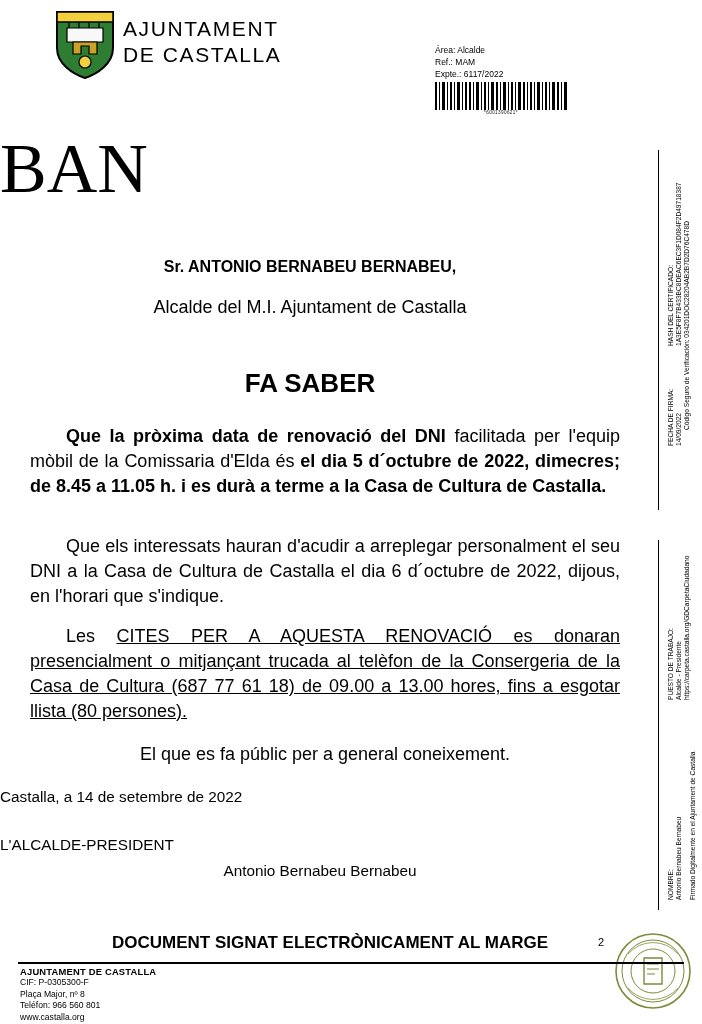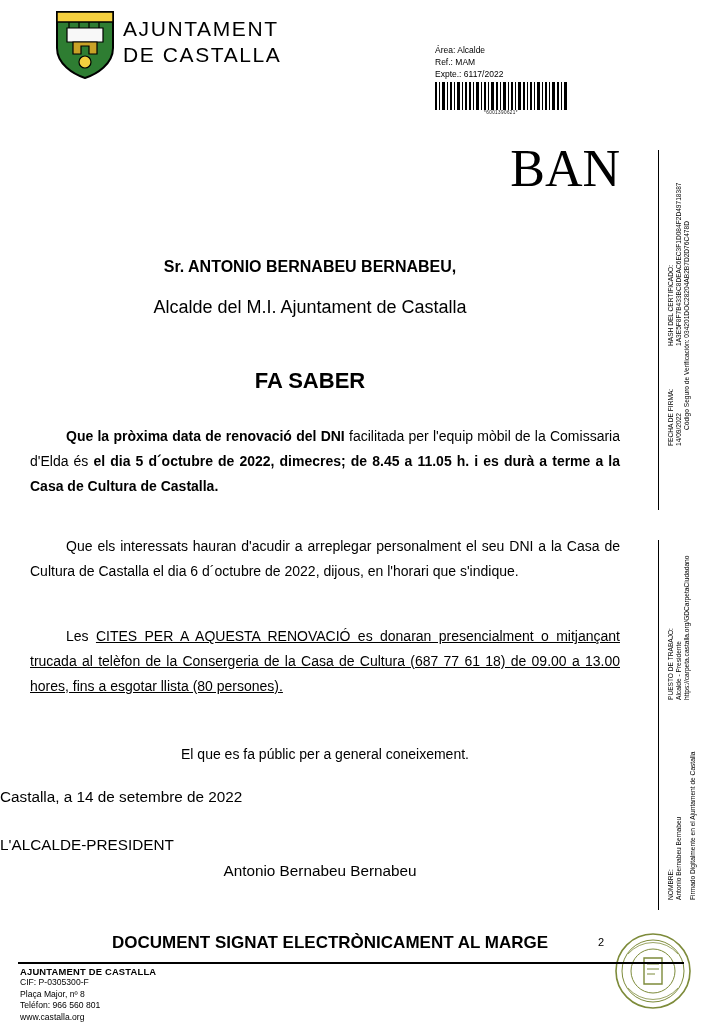--- a/index.html
+++ b/index.html
@@ -62,22 +62,22 @@
     color: #111;
     white-space: nowrap;
     overflow: hidden;
   }
 
   
   .ban-title {
     position: absolute;
     left: 0; top: 128px;
     width: 620px;
-    text-align: right;
-    font-size: 52px;
+    text-align: left;
+    font-size: 70px;
     line-height: 82px;
     font-family: "Liberation Serif", serif;
     font-weight: normal;
   }
 
   .mayor-name {
     position: absolute;
     left: 0; top: 258px;
     width: 620px;
     text-align: center;
@@ -90,30 +90,30 @@
     width: 620px;
     text-align: center;
     font-size: 18px;
   }
 
   .fa-saber {
     position: absolute;
     left: 0; top: 368px;
     width: 620px;
     text-align: center;
-    font-size: 22px;
+    font-size: 26px;
     font-weight: bold;
   }
 
   
   .body-text {
     position: absolute;
     left: 30px;
     width: 590px;
-    font-size: 14px;
+    font-size: 18px;
     line-height: 25px;
     text-align: justify;
   }
   .p1 { top: 424px; }
   .p2 { top: 534px; }
   .p3 { top: 624px; }
   .p4 { top: 742px; text-align: center; }
 
   .indent { display: inline-block; width: 36px; }
   .b { font-weight: bold; }

